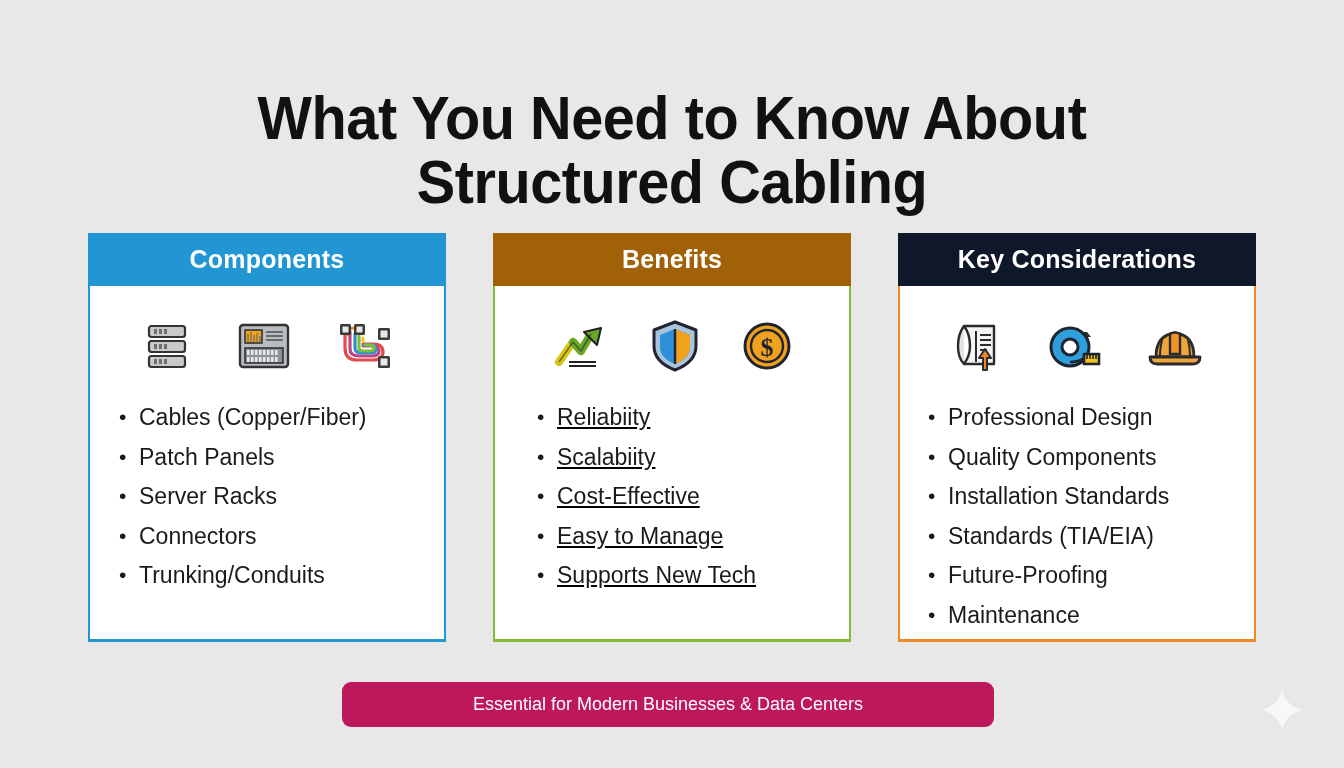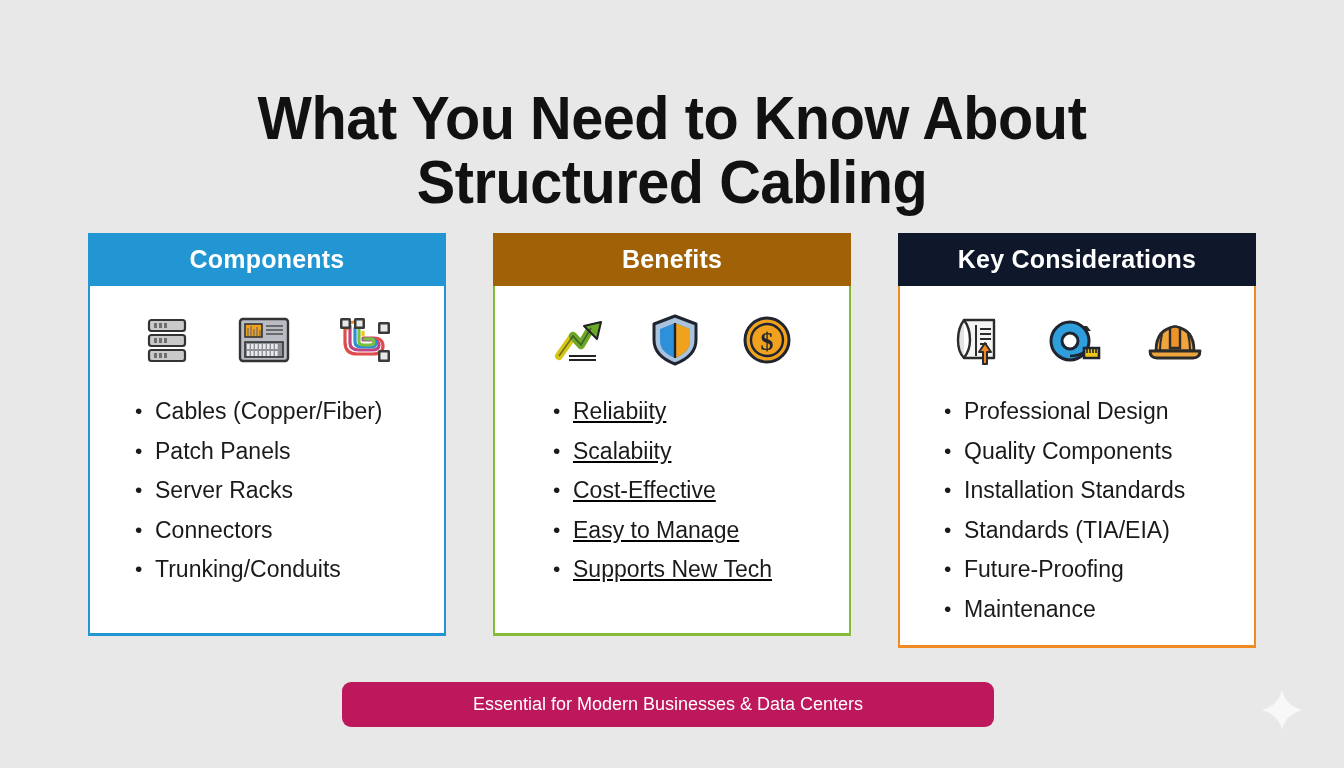--- a/index.html
+++ b/index.html
@@ -69,21 +69,21 @@
 
   .card-header {
     height: 53px;
     display: flex;
     align-items: center;
     justify-content: center;
     color: #ffffff;
     font-weight: bold;
     font-size: 25px;
     letter-spacing: 0.2px;
-    margin: -0px -2px 2px -2px;
+    margin: -0px -2px 8px -2px;
   }
   .card.blue   .card-header { background: #2196d3; }
   .card.green  .card-header { background: #a16207; }
   .card.orange .card-header { background: #0f172a; }
 
   .card-body {
     padding: 22px 0 0 0;
     min-height: 345px;
     box-sizing: border-box;
   }
@@ -92,21 +92,21 @@
     display: flex;
     justify-content: center;
     align-items: center;
     gap: 40px;
     height: 60px;
     margin-bottom: 22px;
   }
   .icon-row svg { display: block; }
 
   ul.bullets {
-    margin: 16px;
+    margin: 0;
     padding: 0 0 0 49px;
     list-style: none;
   }
   ul.bullets li {
     position: relative;
     font-size: 23px;
     line-height: 39.5px;
     color: #1a1a1a;
     white-space: nowrap;
   }

